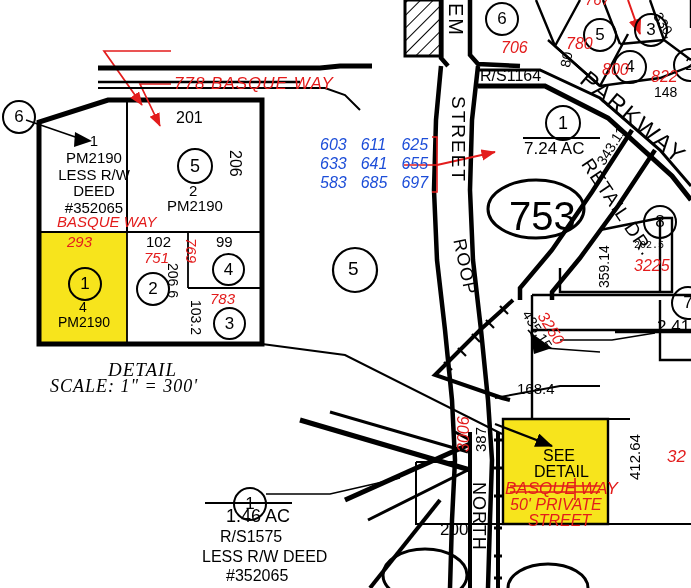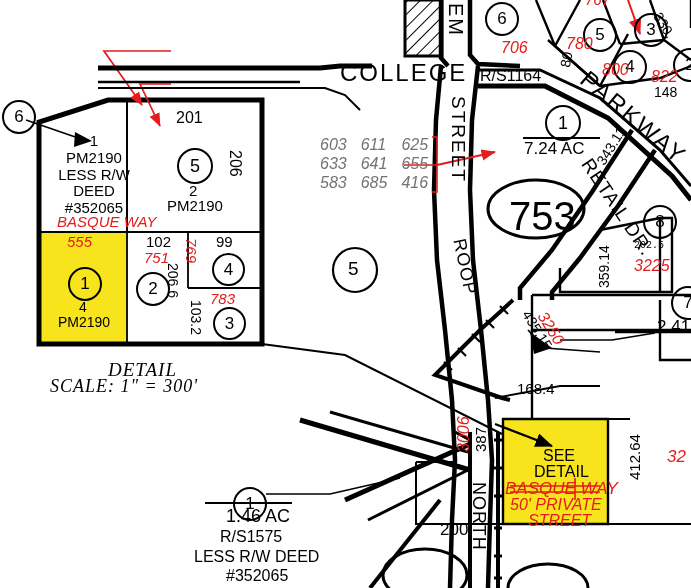--- a/index.html
+++ b/index.html
@@ -44,21 +44,21 @@
     color: #000;
     background: transparent;
     font-family: "Liberation Sans", sans-serif;
   }
   .addr-grid {
     position: absolute;
     display: grid;
     grid-template-columns: repeat(3, auto);
     column-gap: 14px;
     row-gap: 1px;
-    color: #737373;
+    color: #1d4ed8;
     font-style: italic;
     font-family: "Liberation Sans", sans-serif;
   }
   .addr-grid span { text-align: left; }
 </style>
 </head>
 <body>
 
 <div id="map-root">
 
@@ -186,62 +186,62 @@
 
     <ellipse cx="425" cy="575" rx="42" ry="26" fill="none" stroke="#000" stroke-width="3"></ellipse>
 
     <ellipse cx="536" cy="209" rx="48" ry="29" fill="none" stroke="#000" stroke-width="3"></ellipse>
 
     <circle cx="355" cy="270" r="22" fill="none" stroke="#000" stroke-width="2.2"></circle>
 
     <ellipse cx="548" cy="588" rx="40" ry="24" fill="none" stroke="#000" stroke-width="3"></ellipse>
   </svg>
 
+  <div class="lbl red ital" style="left:174px; top:75px; font-size:17px; letter-spacing:1px;">778 BASQUE WAY</div>
 
   <div class="num-circ" style="left:2px; top:100px; width:30px; height:30px; font-size:17px;">6</div>
 
   <div class="lbl" style="left:176px; top:110px; font-size:16px;">201</div>
   <div class="lbl rot90" style="left:243px; top:150px; font-size:16px; transform:rotate(90deg);">206</div>
 
   <div class="lbl multi" style="left:57px; top:133px; font-size:15px; text-align:center; width:74px;">
     <div>1</div>
     <div>PM2190</div>
     <div>LESS  R/W</div>
     <div>DEED</div>
     <div>#352065</div>
   </div>
 
   <div class="num-circ" style="left:177px; top:148px; width:32px; height:32px; font-size:18px;">5</div>
   <div class="lbl" style="left:189px; top:183px; font-size:15px;">2</div>
   <div class="lbl" style="left:167px; top:198px; font-size:15px;">PM2190</div>
 
   <div class="lbl red ital" style="left:57px; top:214px; font-size:15px;">BASQUE  WAY</div>
 
-  <div class="lbl red ital" style="left:67px; top:234px; font-size:15px;">555</div>
+  <div class="lbl red ital" style="left:67px; top:234px; font-size:15px;">293</div>
   <div class="num-circ" style="left:68px; top:267px; width:30px; height:30px; font-size:17px;">1</div>
   <div class="lbl" style="left:79px; top:300px; font-size:14px;">4</div>
   <div class="lbl" style="left:58px; top:315px; font-size:14px;">PM2190</div>
 
   <div class="lbl" style="left:146px; top:234px; font-size:15px;">102</div>
   <div class="lbl red ital" style="left:144px; top:250px; font-size:15px;">751</div>
   <div class="num-circ" style="left:136px; top:272px; width:30px; height:30px; font-size:17px;">2</div>
   <div class="lbl rot90" style="left:180px; top:263px; font-size:14px; transform:rotate(90deg);">206.6</div>
 
   <div class="lbl red ital rot90" style="left:199px; top:238px; font-size:15px; transform:rotate(90deg);">769</div>
   <div class="lbl" style="left:216px; top:234px; font-size:15px;">99</div>
   <div class="num-circ" style="left:212px; top:253px; width:29px; height:29px; font-size:17px;">4</div>
 
   <div class="lbl red ital" style="left:210px; top:291px; font-size:15px;">783</div>
   <div class="lbl rot90" style="left:203px; top:300px; font-size:14px; transform:rotate(90deg);">103.2</div>
   <div class="num-circ" style="left:213px; top:307px; width:29px; height:29px; font-size:17px;">3</div>
 
   <div class="lbl serif ital" style="left:108px; top:360px; font-size:19px; letter-spacing:1px;">DETAIL</div>
   <div class="lbl serif ital" style="left:50px; top:377px; font-size:18px; letter-spacing:1px;">SCALE:  1" = 300'</div>
 
-  <div class="lbl" style="left:340px; top:60px; font-size:24px; letter-spacing:2px;">COLLEGE</div>
   <div class="lbl rot90" style="left:466px; top:3px; font-size:20px; letter-spacing:2px; transform:rotate(90deg);">EM</div>
   <div class="lbl rot90" style="left:468px; top:96px; font-size:19px; letter-spacing:2px; transform:rotate(90deg);">STREET</div>
   <div class="lbl" style="left:468px; top:237px; font-size:18px; letter-spacing:1px; transform:rotate(78deg); transform-origin:0 0;">ROOP</div>
   <div class="lbl" style="left:592px; top:66px; font-size:24px; letter-spacing:2px; transform:rotate(40deg); transform-origin:0 0;">PARKWAY</div>
   <div class="lbl" style="left:594px; top:155px; font-size:19px; letter-spacing:1px; transform:rotate(56deg); transform-origin:0 0;">RETAIL DR.</div>
   <div class="lbl rot90" style="left:488px; top:482px; font-size:18px; letter-spacing:1px; transform:rotate(90deg);">NORTH</div>
 
   <div class="num-circ" style="left:485px; top:2px; width:30px; height:30px; font-size:17px;">6</div>
   <div class="lbl red ital" style="left:501px; top:40px; font-size:16px;">706</div>
   <div class="lbl" style="left:480px; top:68px; font-size:16px;">R/S1164</div>
@@ -264,21 +264,21 @@
 
   <div class="addr-grid" style="left:320px; top:136px; font-size:16px;">
     <span>603</span>
     <span>611</span>
     <span>625</span>
     <span>633</span>
     <span>641</span>
     <span>655</span>
     <span>583</span>
     <span>685</span>
-    <span>416</span>
+    <span>697</span>
   </div>
 
   <div class="lbl" style="left:509px; top:195px; font-size:40px;">753</div>
 
   <div class="lbl" style="left:594px; top:160px; font-size:14px; transform:rotate(-58deg); transform-origin:0 0;">343.11</div>
 
   <div class="num-circ" style="left:643px; top:205px; width:30px; height:30px; font-size:17px;">8</div>
   <div class="lbl" style="left:634px; top:241px; font-size:10px;font-family:Liberation Mono, monospace;">202.5</div>
   <div class="lbl red ital" style="left:634px; top:258px; font-size:16px;">3225</div>
 
@@ -298,18 +298,18 @@
 
   <div class="lbl" style="left:543px; top:448px; font-size:16px;">SEE</div>
   <div class="lbl" style="left:534px; top:464px; font-size:16px;">DETAIL</div>
   <div class="lbl red ital" style="left:505px; top:480px; font-size:17px;">BASQUE  WAY</div>
   <div class="lbl red ital" style="left:510px; top:497px; font-size:16px;">50'  PRIVATE</div>
   <div class="lbl red ital" style="left:528px; top:513px; font-size:16px;">STREET</div>
 
   <div class="num-circ" style="left:233px; top:487px; width:30px; height:30px; font-size:17px;">1</div>
   <div class="lbl" style="left:226px; top:507px; font-size:18px;">1.46  AC</div>
   <div class="lbl" style="left:220px; top:529px; font-size:16px;">R/S1575</div>
-  <div class="lbl" style="left:194px; top:549px; font-size:16px;">LESS R/W DEED</div>
+  <div class="lbl" style="left:202px; top:549px; font-size:16px;">LESS R/W DEED</div>
   <div class="lbl" style="left:226px; top:568px; font-size:16px;">#352065</div>
 
   <div class="lbl" style="left:348px; top:259px; font-size:19px;">5</div>
 
 </div>
 
 </body></html>

